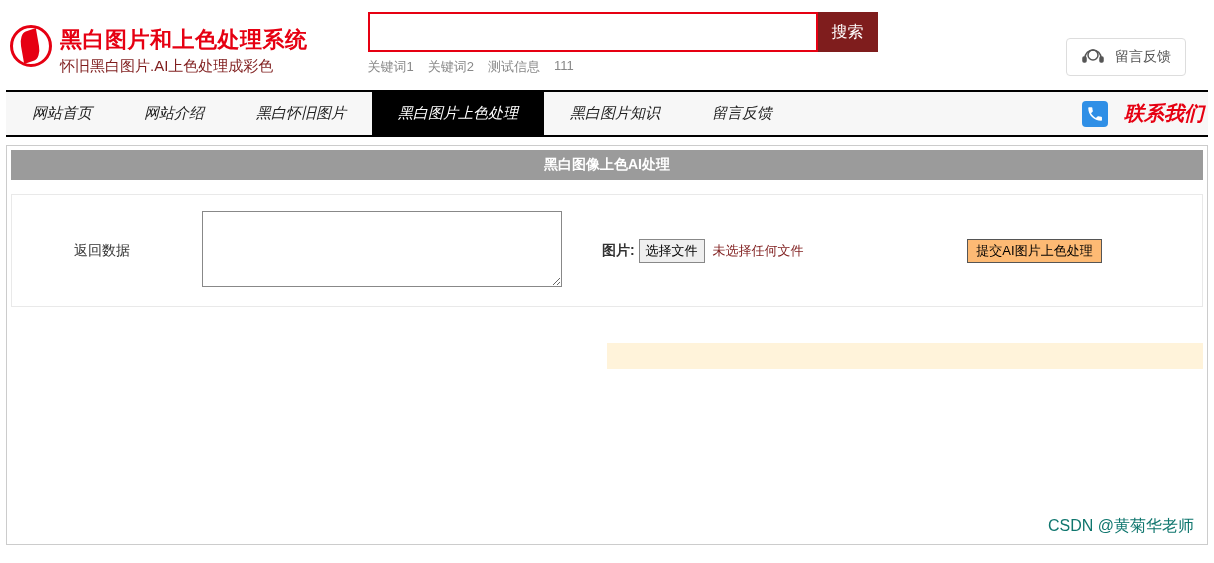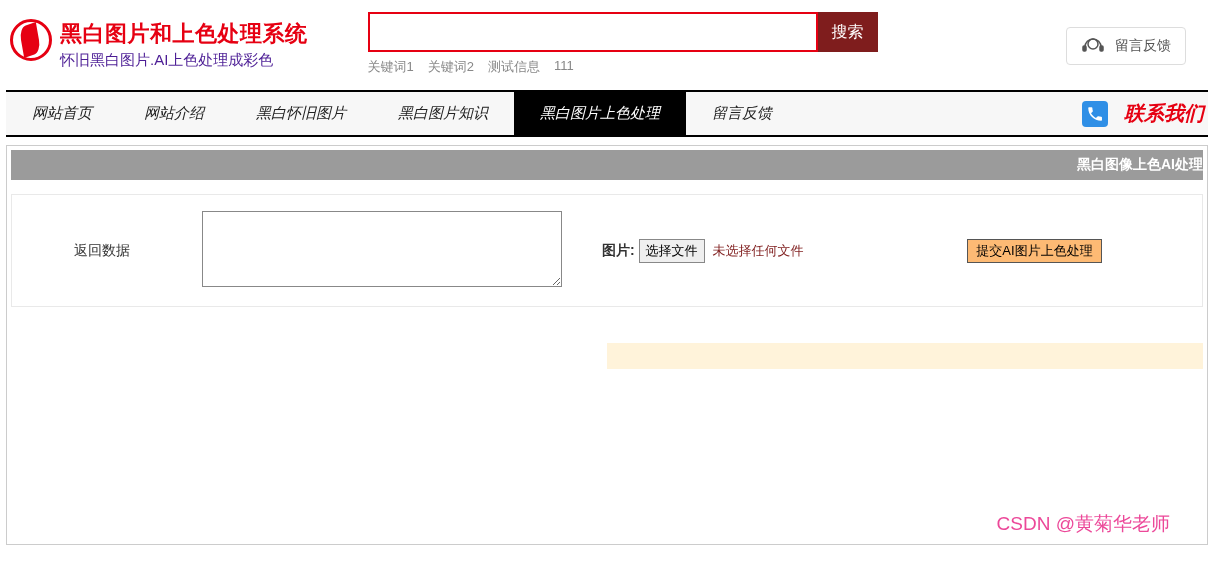--- a/index.html
+++ b/index.html
@@ -1,26 +1,26 @@
 <!DOCTYPE html>
 <html><head>
   <meta charset="utf-8">
   <style>
     * { box-sizing: border-box; margin: 0; padding: 0; }
     body { font-family: "Microsoft YaHei", Arial, sans-serif; font-size: 14px; background: #fff; color: #333; }
     .container { width: 1214px; position: relative; }
     
     
-    .header { display: flex; align-items: center; padding: 12px 10px 4px 10px; }
+    .header { display: flex; align-items: flex-end; padding: 12px 10px 4px 10px; }
     .logo-area { display: flex; align-items: flex-start; gap: 8px; }
     .logo { width: 42px; height: 42px; border-radius: 50%; border: 3px solid #e60012; position: relative; flex-shrink: 0; }
     .logo::after { content: ""; position: absolute; left: 8px; top: 3px; width: 18px; height: 30px; background: #e60012; border-radius: 40% 0 40% 0; transform: rotate(-20deg) skewX(-10deg); }
     .title-block { display: flex; flex-direction: column; }
     .site-title { color: #e60012; font-size: 22px; font-weight: bold; letter-spacing: 0.5px; }
-    .site-subtitle { color: #4c1d95; font-size: 15px; margin-top: 2px; }
+    .site-subtitle { color: #7f1d1d; font-size: 15px; margin-top: 2px; }
     
     .search-block { margin-left: 60px; display: flex; flex-direction: column; }
     .search-row { display: flex; }
     .search-input { width: 450px; height: 40px; border: 2px solid #e60012; padding: 0 8px; font-size: 14px; outline: none; }
     .search-btn { width: 60px; height: 40px; background: #7f1d1d; color: #fff; border: none; font-size: 16px; cursor: pointer; }
     .search-keywords { margin-top: 6px; color: #888; font-size: 13px; display: flex; gap: 14px; }
     .search-keywords span { cursor: pointer; }
     
     .feedback-top { margin-left: auto; margin-right: 18px; margin-top: 4px; display: flex; align-items: center; gap: 10px; border: 1px solid #ddd; border-radius: 4px; padding: 6px 14px; cursor: pointer; }
     .feedback-icon { width: 24px; height: 24px; }
@@ -29,37 +29,37 @@
     
     .nav-wrap { border-top: 2px solid #000; border-bottom: 2px solid #000; margin: 10px 6px 0 6px; display: flex; align-items: center; background: #f7f7f7; font-style: italic; }
     .nav-item { padding: 12px 26px; font-size: 15px; color: #222; cursor: pointer; }
     .nav-item.active { background: #000; color: #fff; }
     .contact-us { margin-left: auto; display: flex; align-items: center; gap: 16px; color: #e60012; font-size: 20px; font-weight: bold; margin-right: 4px; cursor: pointer; }
     .phone-icon { width: 26px; height: 26px; background: #2f8fe6; border-radius: 4px; display: flex; align-items: center; justify-content: center; }
     .phone-icon svg { width: 18px; height: 18px; }
     
     
     .main-panel { border: 1px solid #ccc; margin: 8px 6px; padding: 4px; min-height: 400px; background: #fff; }
-    .panel-title { background: #9b9b9b; color: #fff; text-align: right; padding: 6px 0; font-size: 14px; font-weight: bold; }
+    .panel-title { background: #9b9b9b; color: #fff; text-align: center; padding: 6px 0; font-size: 14px; font-weight: bold; }
     .form-area { border: 1px solid #e9e9e9; margin-top: 14px; padding: 0; }
     .form-table { width: 100%; border-collapse: collapse; }
     .form-table td { padding: 16px 10px; vertical-align: middle; color: #333; font-size: 14px; }
     .label-cell { width: 180px; text-align: center; }
     .textarea-cell { width: 400px; }
     .result-textarea { width: 360px; height: 76px; border: 1px solid #888; resize: both; padding: 4px; font-family: inherit; }
     .file-label { font-weight: bold; }
     .file-btn { border: 1px solid #888; background: #efefef; padding: 2px 6px; font-size: 13px; cursor: pointer; }
     .file-status { margin-left: 4px; font-size: 13px; color: #7f1d1d; }
     .submit-btn { border: 1px solid #555; background: #fdba74; padding: 2px 8px; font-size: 13px; cursor: pointer; margin-left: 160px; }
     
     .bottom-strip { margin-top: 36px; height: 26px; display: flex; }
     .strip-left { width: 50%; }
     .strip-right { width: 50%; background: #fff3da; }
     
-    .watermark { position: absolute; right: 44px; bottom: 8px; color: #ec4899; font-size: 19px; }
+    .watermark { position: absolute; right: 20px; bottom: 8px; color: #0f766e; font-size: 16px; }
   </style>
 </head>
 <body>
 
 <div class="container">
 
   <div class="header">
     <div class="logo-area">
       <div class="logo"></div>
       <div class="title-block">
@@ -91,22 +91,22 @@
         </svg>
       </span>
       <span class="feedback-text">留言反馈</span>
     </div>
   </div>
 
   <div class="nav-wrap">
     <div class="nav-item">网站首页</div>
     <div class="nav-item">网站介绍</div>
     <div class="nav-item">黑白怀旧图片</div>
+    <div class="nav-item active">黑白图片上色处理</div>
     <div class="nav-item">黑白图片知识</div>
-    <div class="nav-item active">黑白图片上色处理</div>
     <div class="nav-item">留言反馈</div>
     <div class="contact-us">
       <span class="phone-icon">
         <svg viewBox="0 0 24 24" fill="#fff">
             <path d="M6.6 10.8c1.4 2.8 3.8 5.2 6.6 6.6l2.2-2.2c.3-.3.7-.4 1.1-.3 1.2.4 2.5.6 3.8.6.6 0 1 .4 1 1V20c0 .6-.4 1-1 1C10.6 21 3 13.4 3 4c0-.6.4-1 1-1h3.5c.6 0 1 .4 1 1 0 1.3.2 2.6.6 3.8.1.4 0 .8-.3 1.1l-2.2 2.2z"></path>
           </svg>
       </span>
       <span>联系我们</span>
     </div>
   </div>

